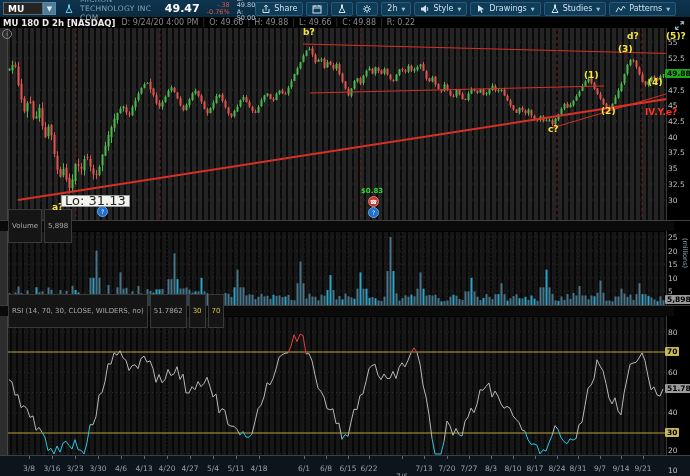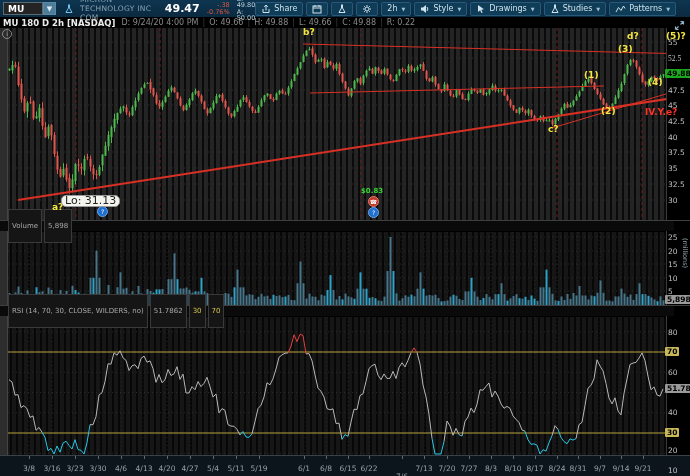--- a/index.html
+++ b/index.html
@@ -55,22 +55,22 @@
   .badge.green{background:#1ca81c;}
   .badge.gray{background:#9a9a9a;}
   .badge.yellowb{background:#c9b85a;}
   #millions{position:absolute;left:681px;top:238px;color:#8fa0a8;font-size:6.5px;
             writing-mode:vertical-rl;z-index:14;}
   
   #watermark{left:26px;top:38px;color:#4a4a4a;font-size:27px;font-weight:bold;z-index:1;letter-spacing:1px;}
   svg.layer{position:absolute;left:0;z-index:5;}
   .wave{position:absolute;color:#f5e642;font-weight:bold;font-size:9px;z-index:18;white-space:nowrap;}
   .wave.red{color:#ff3226;}
-  #lo-tooltip{position:absolute;left:61px;top:195px;background:#f4f4ee;color:#222;font-size:11px;
-              padding:0 3px;line-height:10px;border-radius:5px;border:1px solid #999;z-index:19;}
+  #lo-tooltip{position:absolute;left:61px;top:195px;background:#f4f4ee;color:#222;font-size:13px;
+              padding:0 3px;line-height:10px;border-radius:0;border:1px solid #999;z-index:19;}
   .marker{position:absolute;width:9px;height:9px;border-radius:50%;color:#fff;font-size:6px;
           display:flex;align-items:center;justify-content:center;z-index:18;}
   .marker.red{background:#c0392b;border:1px solid #e07a6d;}
   .marker.blue{background:#1f6fd0;border:1px solid #6fa3e0;}
   #div-amount{position:absolute;color:#35d435;font-size:7px;font-weight:bold;z-index:18;}
   #info-icon{left:2px;top:29px;width:8px;height:8px;border:1px solid #8a8a8a;border-radius:50%;
              color:#aaa;font-size:6px;line-height:8px;text-align:center;z-index:20;}
   #left-strip{left:0;top:28px;width:7px;height:427px;background:#2d2d2d;border-right:1px solid #454545;z-index:9;}
   #expand-icon{left:674px;top:16px;color:#8fb4c8;z-index:31;}
   
@@ -1194,21 +1194,21 @@
   <div id="gutter" class="abs"></div>
   <div id="millions">(millions)</div>
   <div class="badge green" style="top:69px">49.88</div>
   <div class="badge gray" style="top:295px">5,898</div>
   <div class="badge yellowb" id="rsi-high-badge" style="top: 347px;">70</div>
   <div class="badge yellowb" id="rsi-low-badge" style="top: 428px;">30</div>
   <div class="badge gray" id="rsi-value-badge" style="top: 384px;">51.7862</div>
 
   <div id="time-axis" class="abs"></div>
 <div class="tick-label" style="top: 38px;">55</div>
-    <div class="tick-label" style="top: 54px; font-family: Liberation Serif, serif;">52.5</div>
+    <div class="tick-label" style="top: 54px;">52.5</div>
     <div class="tick-label" style="top: 86px;">47.5</div>
     <div class="tick-label" style="top: 101px;">45</div>
     <div class="tick-label" style="top: 117px;">42.5</div>
     <div class="tick-label" style="top: 133px;">40</div>
     <div class="tick-label" style="top: 148px;">37.5</div>
     <div class="tick-label" style="top: 164px;">35</div>
     <div class="tick-label" style="top: 180px;">32.5</div>
     <div class="tick-label" style="top: 196px;">30</div>
     <div class="tick-label" style="top: 233px; text-align: right;">25</div>
     <div class="tick-label" style="top: 247px;">20</div>
@@ -1233,21 +1233,21 @@
     <div class="time-label" style="left: 144px;">4/13</div>
     <div class="time-tick" style="left: 144px;"></div>
     <div class="time-label" style="left: 167px;">4/20</div>
     <div class="time-tick" style="left: 167px;"></div>
     <div class="time-label" style="left: 190px;">4/27</div>
     <div class="time-tick" style="left: 190px;"></div>
     <div class="time-label" style="left: 213px;">5/4</div>
     <div class="time-tick" style="left: 213px;"></div>
     <div class="time-label" style="left: 236px;">5/11</div>
     <div class="time-tick" style="left: 236px;"></div>
-    <div class="time-label" style="left: 259px;">5/19</div>
+    <div class="time-label" style="left: 259px;">4/18</div>
     <div class="time-tick" style="left: 259px;"></div>
     <div class="time-label" style="left: 304px;">6/1</div>
     <div class="time-tick" style="left: 304px;"></div>
     <div class="time-label" style="left: 326px;">6/8</div>
     <div class="time-tick" style="left: 326px;"></div>
     <div class="time-label" style="left: 348px;">6/15</div>
     <div class="time-tick" style="left: 348px;"></div>
     <div class="time-label" style="left: 369px;">6/22</div>
     <div class="time-tick" style="left: 369px;"></div>
     <div class="time-label" style="left: 402px; margin-top: 8px;">7/6</div>

